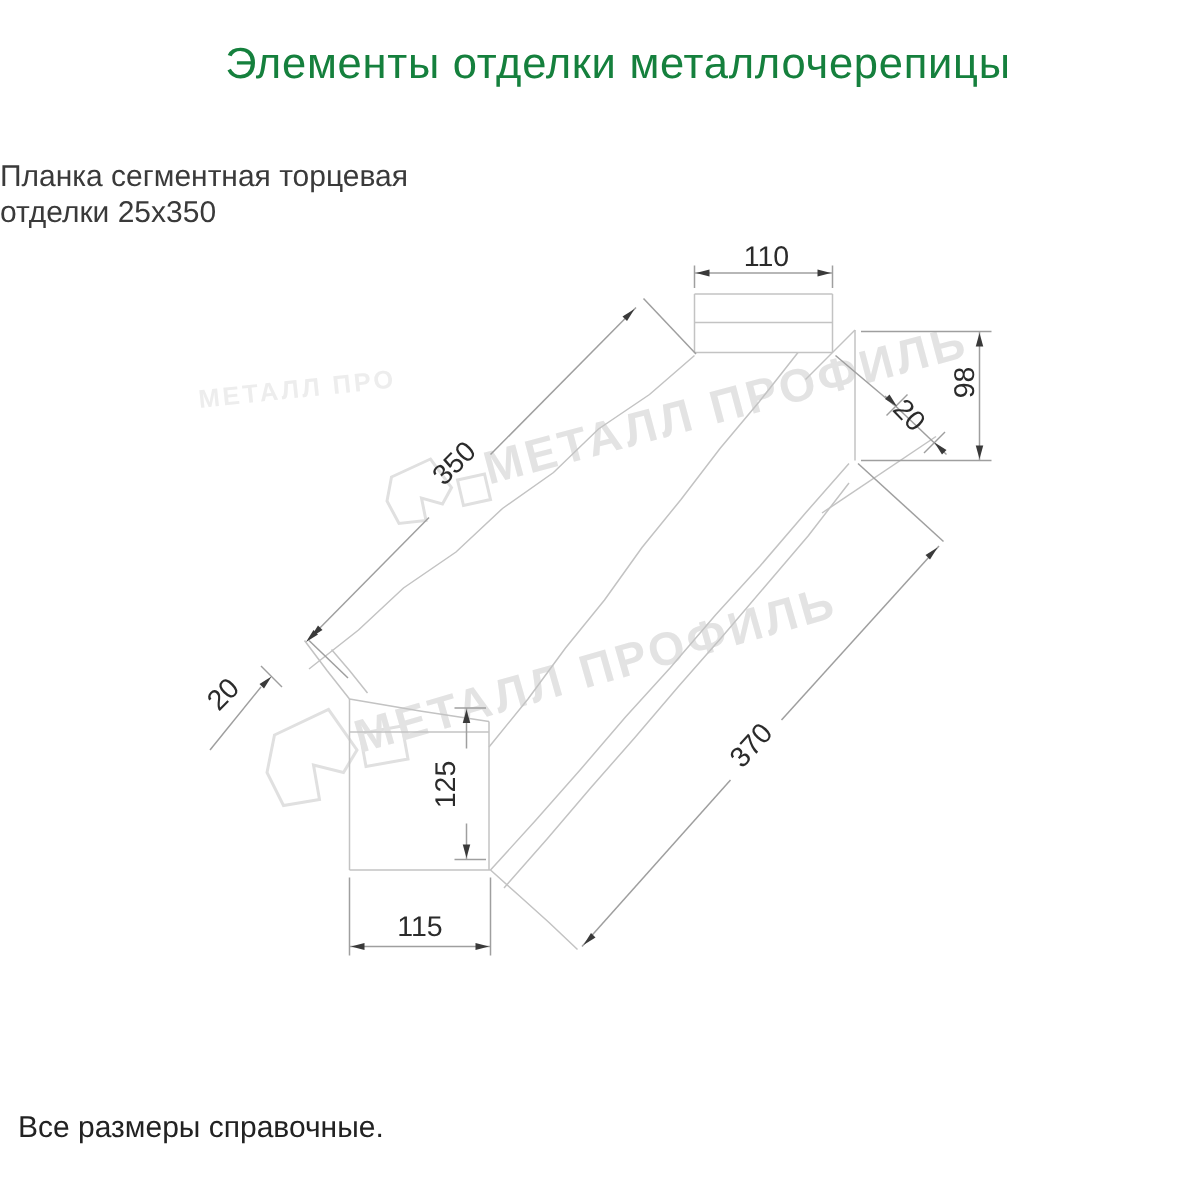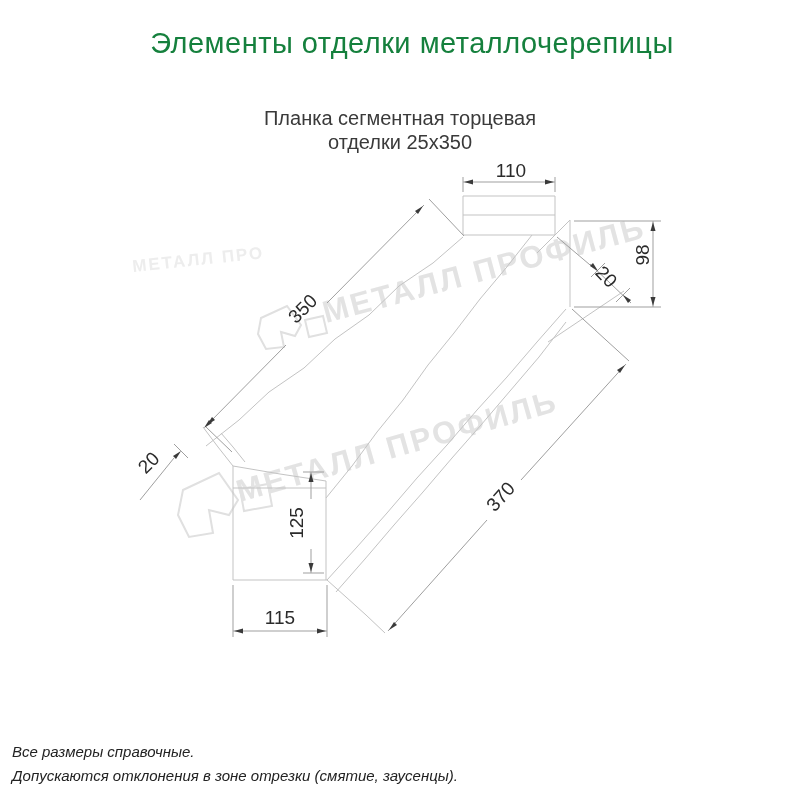--- a/index.html
+++ b/index.html
@@ -1,19 +1,19 @@
 <!DOCTYPE html>
 <html><head>
 <meta charset="utf-8">
 <style>
   html,body{margin:0;padding:0;background:#fff;}
   body{width:800px;height:800px;position:relative;font-family:"Liberation Sans",sans-serif;overflow:hidden;}
   .title{position:absolute;top:27px;left:12px;width:800px;text-align:center;font-size:29px;color:#15803d;letter-spacing:.5px;}
-  .subtitle{position:absolute;top:106px;left:0;width:800px;text-align:center;font-size:20px;color:#3a3a3a;line-height:24px;}
-  .footer{position:absolute;top:740px;left:12px;font-size:15px;color:#222;line-height:24px;font-style:italic;}
+  .subtitle{position:absolute;top:106px;left:0;width:800px;text-align:left;font-size:20px;color:#3a3a3a;line-height:24px;}
+  .footer{position:absolute;top:740px;left:12px;font-size:20px;color:#222;line-height:24px;}
   svg.drawing{position:absolute;left:0;top:0;}
   .partline{stroke:#c3c3c3;fill:none;stroke-width:1;}
   .dimline{stroke:#9f9f9f;fill:none;stroke-width:1;}
   .arrow{fill:#3a3a3a;stroke:none;}
   .dimtext{font-family:"Liberation Sans",sans-serif;font-size:19px;fill:#2b2b2b;}
   .wmtext{font-family:"Liberation Sans",sans-serif;font-weight:bold;font-size:31px;fill:#e3e3e3;letter-spacing:2.5px;}
   .wmtext-small{font-family:"Liberation Sans",sans-serif;font-weight:bold;font-size:17px;fill:#ededed;letter-spacing:2px;}
   .wmlogo{stroke:#e0e0e0;fill:none;stroke-width:2;}
 </style>
 </head>
@@ -167,14 +167,13 @@
         <path d="M233,631 H327"></path>
     </g>
     <polygon class="arrow" points="234,631 243,628.6 243,633.4"></polygon>
     <polygon class="arrow" points="326,631 317,628.6 317,633.4"></polygon>
     <text class="dimtext" x="280" y="624" text-anchor="middle">115</text>
   </g>
 </svg>
 
 <div class="footer">
   <div>Все размеры справочные.</div>
-  <div>Допускаются отклонения в зоне отрезки (смятие, заусенцы).</div>
 </div>
 
 </body></html>

